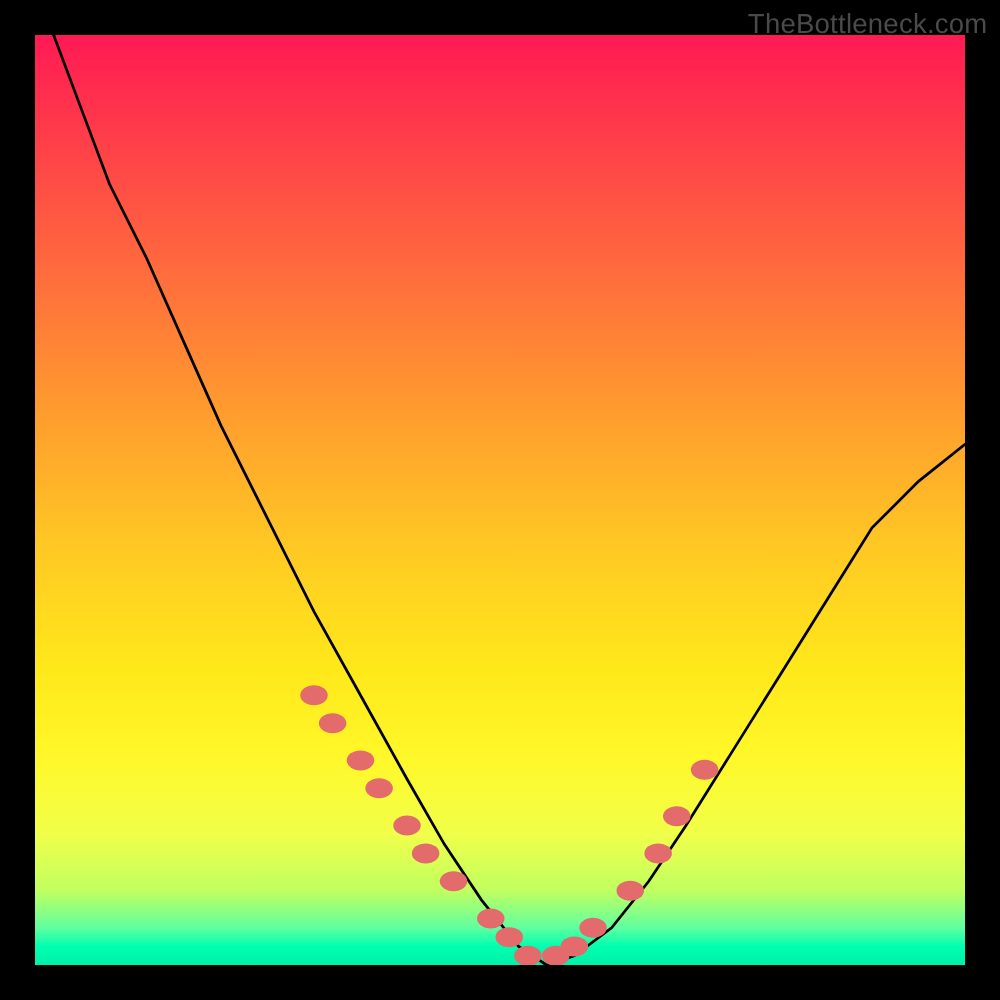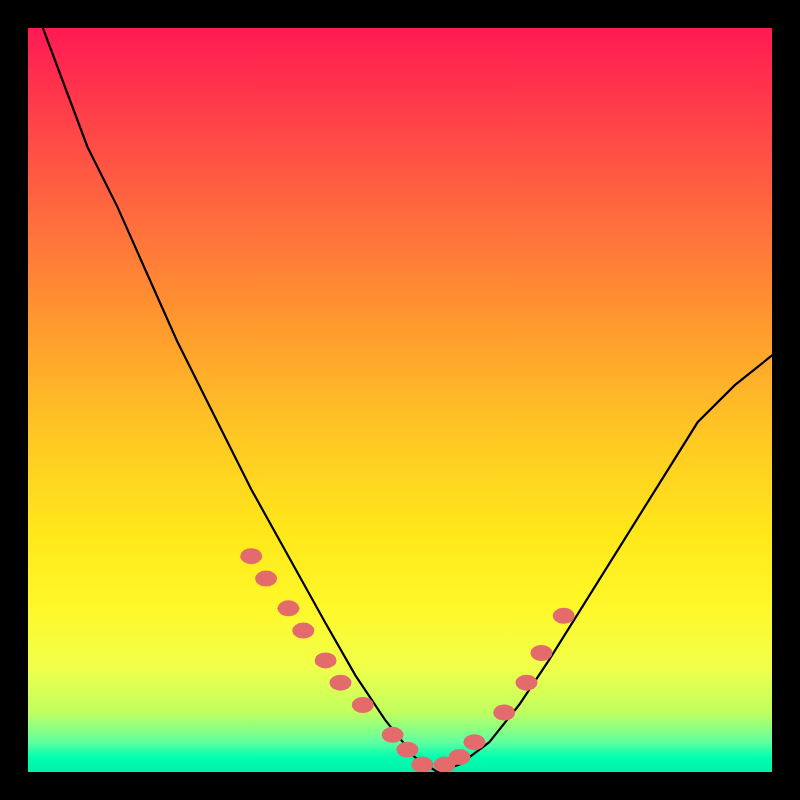--- a/index.html
+++ b/index.html
@@ -78,13 +78,14 @@
           <ellipse cx="416.6" cy="736.6" rx="11" ry="8" fill="#e36b6b"></ellipse>
           <ellipse cx="431.5" cy="729.1" rx="11" ry="8" fill="#e36b6b"></ellipse>
           <ellipse cx="446.4" cy="714.2" rx="11" ry="8" fill="#e36b6b"></ellipse>
           <ellipse cx="476.2" cy="684.5" rx="11" ry="8" fill="#e36b6b"></ellipse>
           <ellipse cx="498.5" cy="654.7" rx="11" ry="8" fill="#e36b6b"></ellipse>
           <ellipse cx="513.4" cy="625.0" rx="11" ry="8" fill="#e36b6b"></ellipse>
           <ellipse cx="535.7" cy="587.8" rx="11" ry="8" fill="#e36b6b"></ellipse>
         </g>
     </svg>
   </div>
+  <div class="watermark">TheBottleneck.com</div>
 </div>
 
 </body></html>

